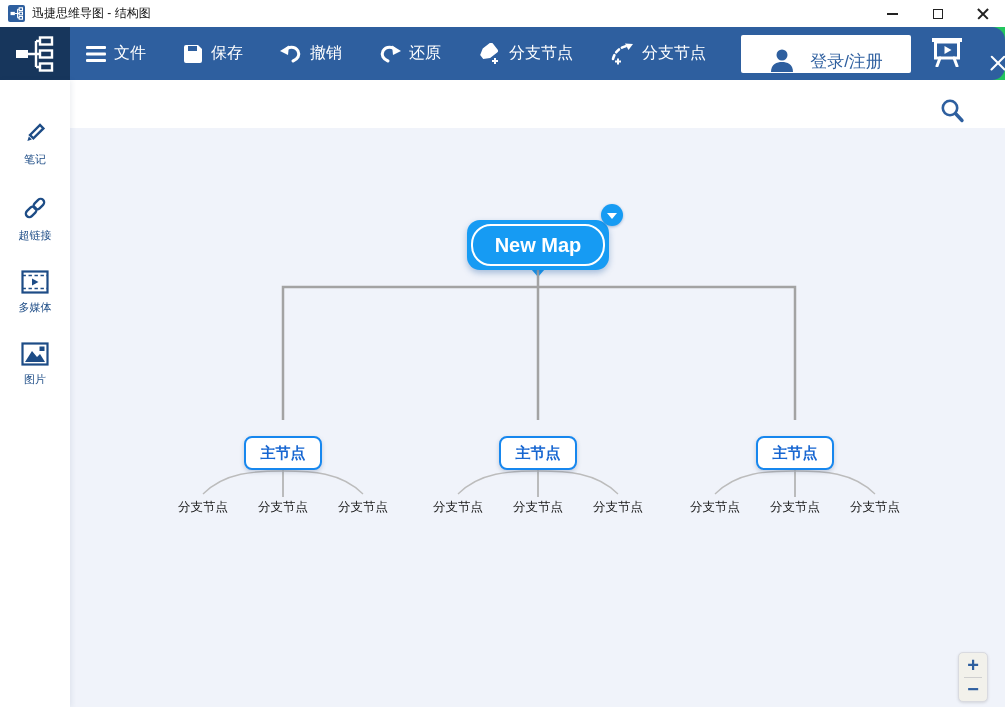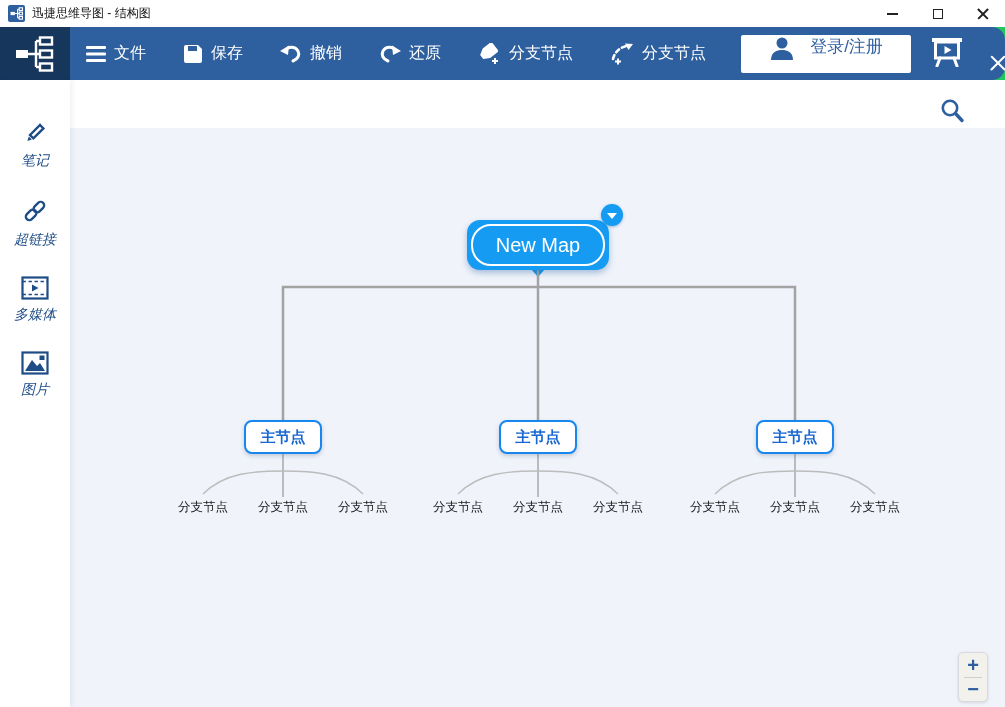--- a/index.html
+++ b/index.html
@@ -24,54 +24,54 @@
 
   
   .toolbar { position:absolute; left:0; top:27px; width:1005px; height:53px;
              background:#2e5f9f; display:flex; align-items:center;border-radius:13px; }
   .logo-block { width:70px; height:53px; background:#17365c; flex:0 0 auto;
                 display:flex; align-items:center; justify-content:center; }
   .tb-menu { display:flex; align-items:center; gap:37px; margin-left:16px; }
   .tb-item { display:flex; align-items:center; gap:8px; color:#fff; font-size:16px; cursor:default; }
   .tb-item svg { display:block; }
   .login-btn { margin-left:auto; margin-right:20px; width:170px; height:38px; background:#fff;
-               border:none; border-radius:2px; display:flex; align-items:flex-start; justify-content:center;
+               border:none; border-radius:2px; display:flex; align-items:flex-end; justify-content:center;
                gap:15px; color:#2e5f9f; font-size:17px; font-family:inherit; cursor:default; }
   .tb-right { display:flex; align-items:center; gap:26px; margin-right:16px; }
   .tb-x { position:relative; width:18px; height:18px; }
   .tb-x::before,.tb-x::after { content:""; position:absolute; left:-1px; top:8px; width:20px; height:2.4px; background:#fff; border-radius:2px; }
   .tb-x::before { transform:rotate(45deg); }
   .tb-x::after  { transform:rotate(-45deg); }
 
   
   .sidebar { position:absolute; left:0; top:80px; width:70px; height:627px; background:#fff;
              box-shadow:2px 0 5px rgba(40,60,100,0.08); display:flex; flex-direction:column;
              align-items:center; padding-top:40px; z-index:3; }
   .sb-item { display:flex; flex-direction:column; align-items:center; gap:6px; margin-bottom:27px; cursor:default; }
-  .sb-item .lbl { font-size:14px; color:#1d4c86;font-style:italic; }
+  .sb-item .lbl { font-size:11px; color:#1d4c86; }
 
   
   .canvas { position:absolute; left:70px; top:80px; width:935px; height:627px; background:#f0f3fa; }
   .topstrip { position:absolute; left:0; top:0; width:935px; height:48px; background:#fff; }
   .search-ico { position:absolute; right:40px; top:18px; cursor:default; }
   .connectors { position:absolute; left:0; top:0; width:935px; height:627px; pointer-events:none; }
 
   .root-node { position:absolute; left:397px; top:140px; width:142px; height:50px;
                background:#169bf3; border-radius:13px; padding:4px;
                box-shadow:0 3px 6px rgba(30,90,160,0.35); cursor:default; }
   .root-inner { width:100%; height:100%; border:2.5px solid #fff; border-radius:20px;
                 display:flex; align-items:center; justify-content:center;
-                color:#fff; font-size:20px; font-weight:normal; }
+                color:#fff; font-size:20px; font-weight:bold; }
   .root-badge { position:absolute; left:531px; top:124px; width:22px; height:22px; border-radius:50%;
                 background:#169bf3; display:flex; align-items:center; justify-content:center;
                 box-shadow:0 1px 3px rgba(30,90,160,0.4); cursor:default; }
   .root-badge .tri { width:0; height:0; border-left:5px solid transparent; border-right:5px solid transparent;
                      border-top:6px solid #fff; margin-top:2px; }
 
-  .main-node { position:absolute; top:340px; width:78px; height:34px; background:#fff;
+  .main-node { position:absolute; top:356px; width:78px; height:34px; background:#fff;
                border:2.5px solid #1787ee; border-radius:8px; display:flex; align-items:center;
                justify-content:center; color:#1766d1; font-size:15px; font-weight:bold;
                box-shadow:0 2px 4px rgba(60,80,120,0.25); cursor:default; }
   .branch { position:absolute; top:419px; transform:translateX(-50%); font-size:12.5px;
             color:#1a1a1a; white-space:nowrap; cursor:default; }
 
   
   .zoomctl { position:absolute; right:17px; bottom:5px; width:30px; height:50px; background:#f2f1eb;
              border:1px solid #d9dae0; border-radius:5px; box-shadow:0 1px 3px rgba(0,0,0,0.12);
              display:flex; flex-direction:column; align-items:center; overflow:hidden; }

